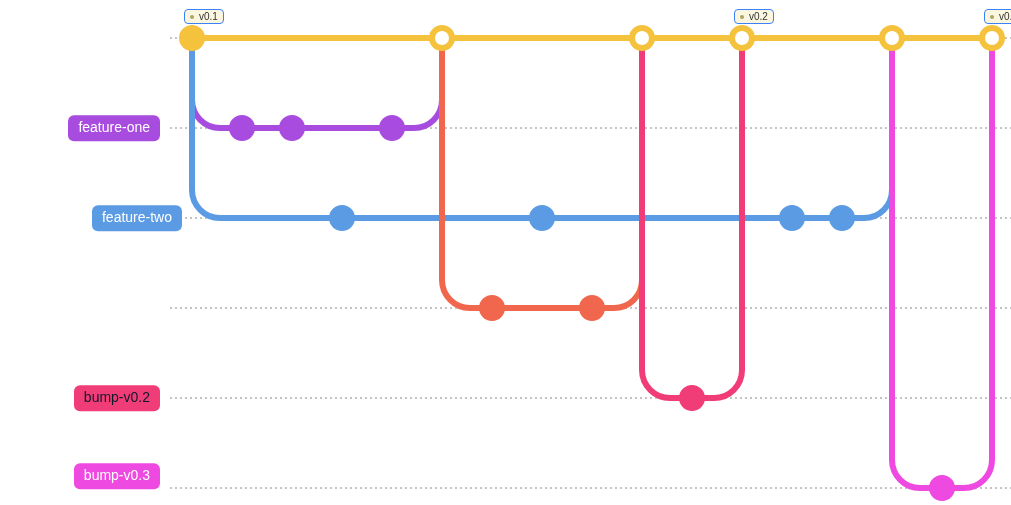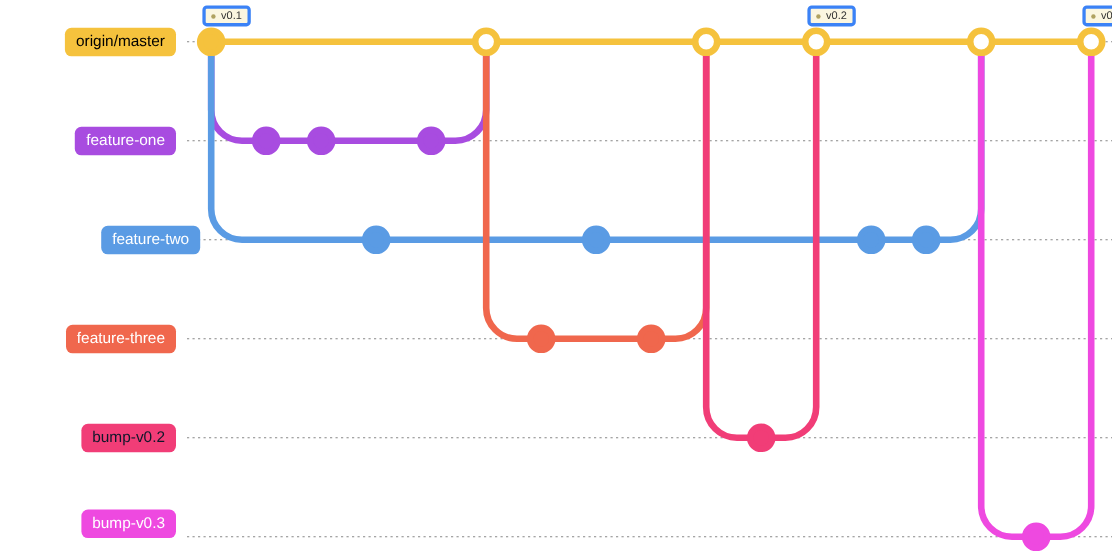--- a/index.html
+++ b/index.html
@@ -22,21 +22,21 @@
     border-radius: 6px;
     color: #fff;
     font-size: 14px;
     line-height: 1.4;
     white-space: nowrap;
   }
   .tag-label {
     position: absolute;
     transform: translate(-8px, -100%);
     background: #fbf6e0;
-    border: 3px solid #3b82f6;
+    border: 1px solid #3b82f6;
     border-radius: 4px;
     font-size: 10px;
     padding: 1px 5px 1px 14px;
     color: #333;
     white-space: nowrap;
   }
   .tag-label::before {
     content: "";
     position: absolute;
     left: 5px;
@@ -84,22 +84,20 @@
       <circle cx="592" cy="308" r="10" fill="#F0674D" stroke="#F0674D" stroke-width="6"></circle>
       <circle cx="642" cy="38" r="10" fill="#ffffff" stroke="#F5C23D" stroke-width="6"></circle>
       <circle cx="692" cy="398" r="10" fill="#F13D77" stroke="#F13D77" stroke-width="6"></circle>
       <circle cx="742" cy="38" r="10" fill="#ffffff" stroke="#F5C23D" stroke-width="6"></circle>
       <circle cx="792" cy="218" r="10" fill="#5A9BE4" stroke="#5A9BE4" stroke-width="6"></circle>
       <circle cx="842" cy="218" r="10" fill="#5A9BE4" stroke="#5A9BE4" stroke-width="6"></circle>
       <circle cx="892" cy="38" r="10" fill="#ffffff" stroke="#F5C23D" stroke-width="6"></circle>
       <circle cx="942" cy="488" r="10" fill="#EE49E0" stroke="#EE49E0" stroke-width="6"></circle>
       <circle cx="992" cy="38" r="10" fill="#ffffff" stroke="#F5C23D" stroke-width="6"></circle>
     </svg>
-<div class="branch-label" style="background: rgb(245, 194, 61); color: rgb(0, 0, 0); top: 38px; right: 851px;">origin/master</div>
     <div class="branch-label" style="background: rgb(168, 76, 224); color: rgb(255, 255, 255); top: 128px; right: 851px;">feature-one</div>
     <div class="branch-label" style="background: rgb(90, 155, 228); color: rgb(255, 255, 255); top: 218px; right: 829px;">feature-two</div>
-    <div class="branch-label" style="background: rgb(240, 103, 77); color: rgb(255, 255, 255); top: 308px; right: 851px;">feature-three</div>
     <div class="branch-label" style="background: rgb(241, 61, 119); color: #0f172a; top: 398px; right: 851px;">bump-v0.2</div>
     <div class="branch-label" style="background: rgb(238, 73, 224); color: rgb(255, 255, 255); top: 476px; right: 851px;">bump-v0.3</div>
     <div class="tag-label" style="left: 192px; top: 24px;">v0.1</div>
     <div class="tag-label" style="left: 742px; top: 24px;">v0.2</div>
     <div class="tag-label" style="left: 992px; top: 24px;">v0.3</div>
   </div>
 
 </body></html>

